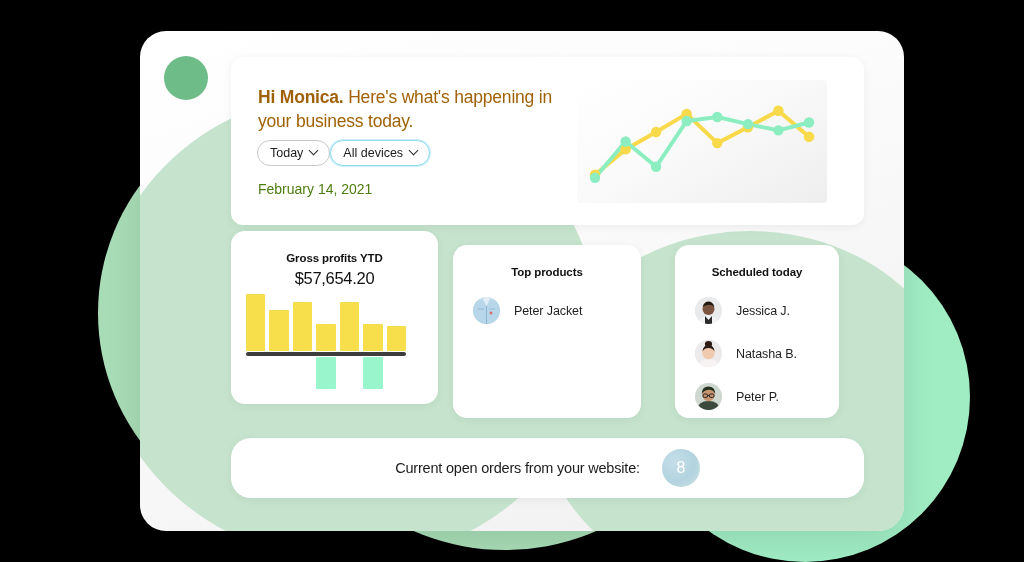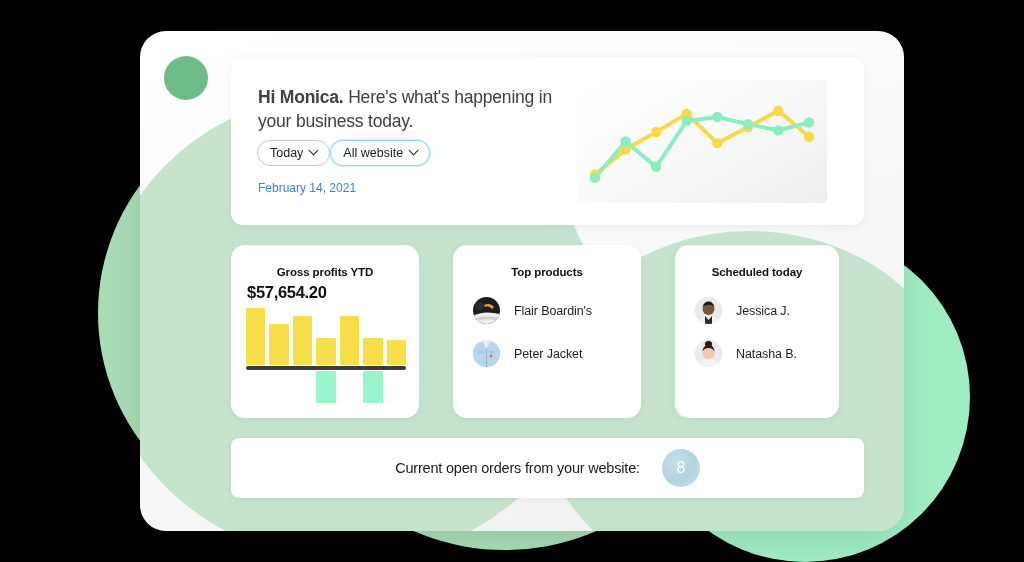--- a/index.html
+++ b/index.html
@@ -124,21 +124,21 @@
     height: 168px;
     border-radius: 12px;
   }
   .greeting {
     position: absolute;
     left: 27px;
     top: 28px;
     width: 300px;
     font-size: 17.5px;
     line-height: 24px;
-    color: #404040;
+    color: #a16207;
     letter-spacing: -0.2px;
   }
   .greeting b { font-weight: 700; }
 
   .filters {
     position: absolute;
     left: 26px;
     top: 83px;
     display: flex;
     gap: 0;
@@ -175,63 +175,63 @@
     width: 6px; height: 6px;
     border-right: 1.6px solid #2a2a2a;
     border-bottom: 1.6px solid #2a2a2a;
     transform: rotate(45deg);
   }
 
   .date-line {
     position: absolute;
     left: 27px;
     top: 124px;
-    font-size: 12px;
-    color: #3b82f6;
+    font-size: 14px;
+    color: #4d7c0f;
   }
 
   
   .spark-panel {
     position: absolute;
     left: 346px;
     top: 23px;
     width: 250px;
     height: 123px;
     background: linear-gradient(150deg, #ffffff 0%, #fafafa 45%, #eeeeee 100%);
     border-radius: 3px;
     overflow: hidden;
   }
   .spark-panel svg { display: block; }
 
   
-  .card-profits { left: 231px; top: 245px; width: 188px; height: 173px; }
+  .card-profits { left: 231px; top: 231px; width: 207px; height: 173px; }
   .card-products { left: 453px; top: 245px; width: 188px; height: 173px; }
   .card-schedule { left: 675px; top: 245px; width: 164px; height: 173px; }
 
   .card-title {
     position: absolute;
     top: 21px;
     left: 0;
     width: 100%;
     text-align: center;
     font-size: 11.5px;
     font-weight: 700;
     color: #111111;
     letter-spacing: -0.1px;
   }
   .card-amount {
     position: absolute;
     top: 38px;
     left: 0;
     width: 100%;
+    text-align: center;
     font-size: 16.5px;
-    font-weight: 700;
+    font-weight: 400;
     color: #111111;
     letter-spacing: -0.3px;
-    padding-left: 16px;
   }
 
   
   .barchart {
     position: absolute;
     left: 15px;
     top: 63px;
     width: 160px;
     height: 95px;
   }
@@ -303,21 +303,21 @@
     color: #1f1f1f;
     letter-spacing: -0.1px;
   }
 
   
   .card-orders {
     left: 231px;
     top: 438px;
     width: 633px;
     height: 60px;
-    border-radius: 8px;
+    border-radius: 20px;
   }
   .orders-inner {
     position: absolute;
     left: 0; top: 0;
     width: 100%; height: 100%;
     display: flex;
     align-items: center;
     justify-content: center;
     gap: 22px;
   }
@@ -360,21 +360,21 @@
       <div class="greeting">
         <b>Hi Monica.</b><span> Here's what's happening in your business today.</span>
       </div>
 
       <div class="filters">
         <div class="pill">
           <span>Today</span>
           <span class="caret"></span>
         </div>
         <div class="pill focused">
-          <span>All website</span>
+          <span>All devices</span>
           <span class="caret"></span>
         </div>
       </div>
 
       <div class="date-line">February 14, 2021</div>
 
       <div class="spark-panel">
         <svg width="250" height="123" viewBox="0 0 250 123">
           <polyline id="line-a" fill="none" stroke-width="4" stroke-linecap="round" stroke-linejoin="round" points="18.0,94.7 48.6,69.4 79.1,52.0 109.7,33.9 140.3,63.1 170.9,47.3 201.4,30.7 232.0,56.8" stroke="#f7d94a"></polyline>
           <polyline id="line-b" fill="none" stroke-width="4" stroke-linecap="round" stroke-linejoin="round" points="18.0,97.8 48.6,61.5 79.1,86.8 109.7,41.0 140.3,37.0 170.9,44.1 201.4,50.4 232.0,42.5" stroke="#8ceec0"></polyline>
@@ -426,32 +426,20 @@
             <div class="bar-down" style="height: 0%; background: transparent;"></div>
           </div>
       </div>
     </div>
 
     <div class="card card-products">
       <div class="card-title">Top products</div>
       <div class="list">
 
 
-        <div class="list-row">
-          <div class="avatar">
-            <svg width="27" height="27" viewBox="0 0 27 27">
-              <rect width="27" height="27" fill="#1d1d1d"></rect>
-              <path d="M0 19 Q10 13 27 17 L27 27 L0 27 Z" fill="#efefef"></path>
-              <path d="M0 22 Q11 17 27 21 L27 24 Q11 20 0 25 Z" fill="#cfcfcf"></path>
-              <path d="M11 8 Q17 5 21 10 L19 12 Q16 8 12 10 Z" fill="#e8a33d"></path>
-              <circle cx="7" cy="9" r="4" fill="#2e2e2e"></circle>
-            </svg>
-          </div>
-          <div class="list-label">Flair Boardin's</div>
-        </div>
 
         <div class="list-row">
           <div class="avatar">
             <svg width="27" height="27" viewBox="0 0 27 27">
               <rect width="27" height="27" fill="#cfe2ef"></rect>
               <path d="M0 5 L10 2 L13.5 8 L17 2 L27 5 L27 27 L0 27 Z" fill="#b8d6ea"></path>
               <path d="M10 2 L13.5 9 L17 2 L15 0 L12 0 Z" fill="#e4eef6"></path>
               <line x1="13.5" y1="9" x2="13.5" y2="27" stroke="#8fb6d2" stroke-width="1"></line>
               <line x1="5" y1="12" x2="11" y2="12" stroke="#8fb6d2" stroke-width="0.9"></line>
               <line x1="16" y1="12" x2="22" y2="12" stroke="#8fb6d2" stroke-width="0.9"></line>
@@ -486,20 +474,34 @@
               <rect width="27" height="27" fill="#eceaea"></rect>
               <path d="M3 27 Q4 19 13.5 19 Q23 19 24 27 Z" fill="#f6f3f2"></path>
               <circle cx="13.5" cy="13" r="6.2" fill="#f0c9ae"></circle>
               <path d="M7.6 11.5 Q8 5 13.5 5 Q19 5 19.4 11.5 Q18 8 13.5 8 Q9 8 7.6 11.5 Z" fill="#2a1c13"></path>
               <ellipse cx="13.5" cy="4" rx="3.6" ry="3" fill="#2a1c13"></ellipse>
             </svg>
           </div>
           <div class="list-label">Natasha B.</div>
         </div>
 
+        <div class="list-row">
+          <div class="avatar">
+            <svg width="27" height="27" viewBox="0 0 27 27">
+              <rect width="27" height="27" fill="#cfd8d0"></rect>
+              <path d="M2 27 Q3 18 13.5 18 Q24 18 25 27 Z" fill="#3b4a3c"></path>
+              <circle cx="13.5" cy="12" r="6.2" fill="#c79570"></circle>
+              <path d="M6.8 11 Q7 3.6 13.5 3.6 Q20 3.6 20.2 11 Q18 6.5 13.5 6.8 Q9 7.1 6.8 11 Z" fill="#24331f"></path>
+              <rect x="8" y="11" width="4.6" height="3.4" rx="1.4" fill="none" stroke="#222" stroke-width="1"></rect>
+              <rect x="14.4" y="11" width="4.6" height="3.4" rx="1.4" fill="none" stroke="#222" stroke-width="1"></rect>
+              <line x1="12.6" y1="12.4" x2="14.4" y2="12.4" stroke="#222" stroke-width="1"></line>
+            </svg>
+          </div>
+          <div class="list-label">Peter P.</div>
+        </div>
       </div>
     </div>
 
     <div class="card card-orders">
       <div class="orders-inner">
         <div class="orders-text">Current open orders from your website:</div>
         <div class="orders-badge">8</div>
       </div>
     </div>
 

